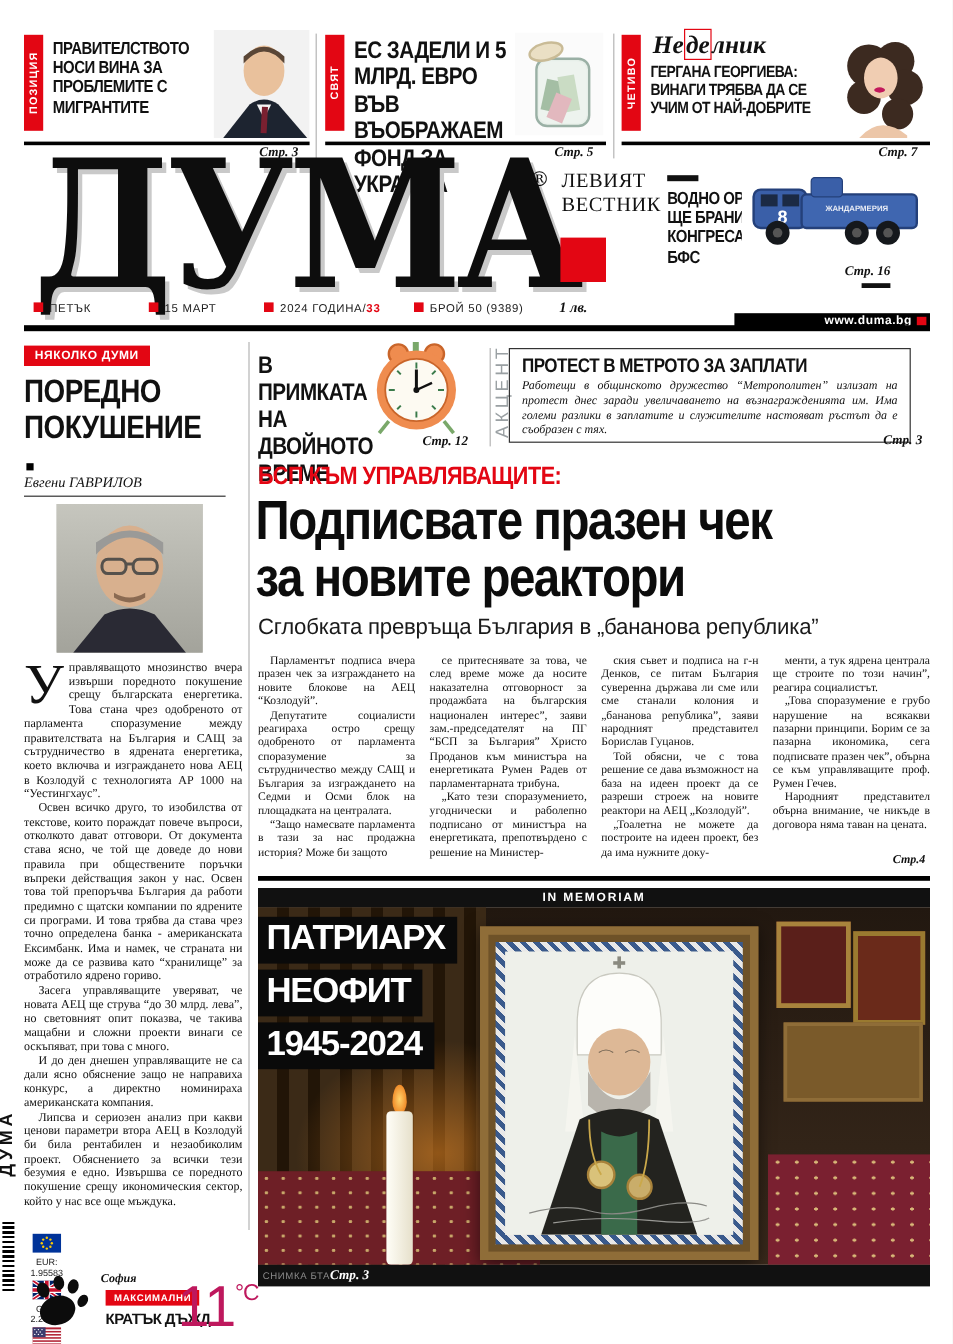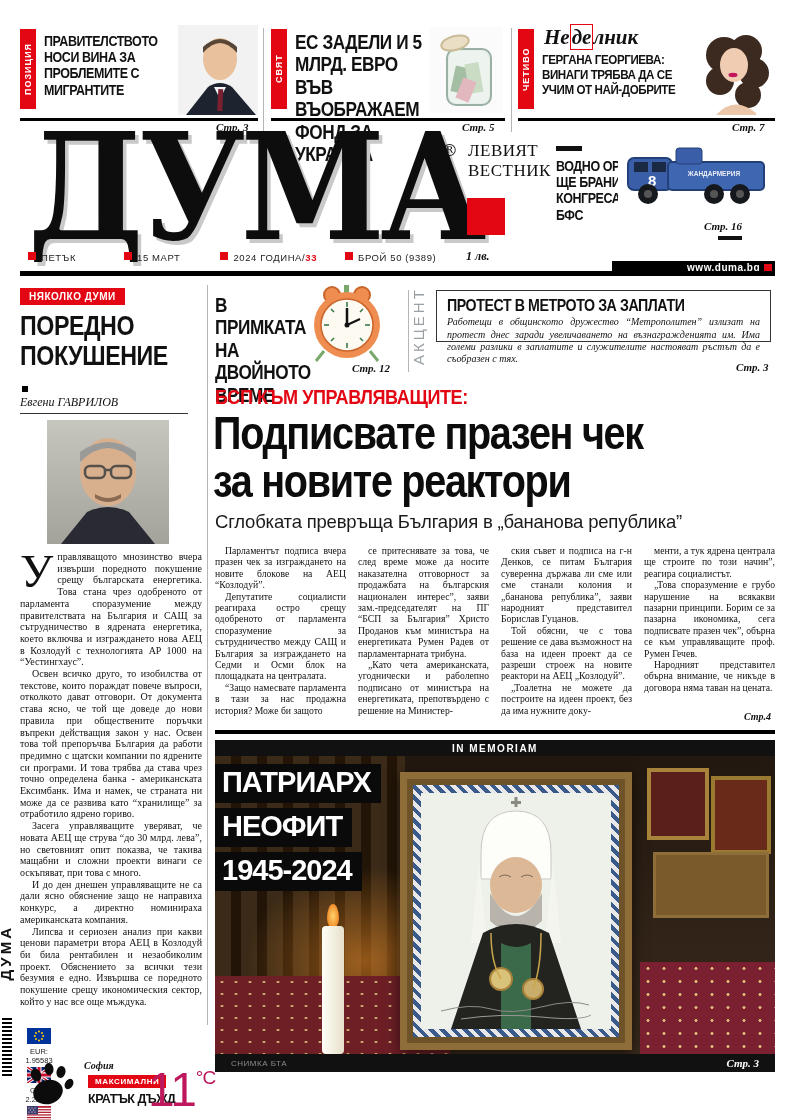--- a/index.html
+++ b/index.html
@@ -216,21 +216,21 @@
       <circle cx="49" cy="42" r="2.5" fill="#111"></circle>
       <line x1="26" y1="68" x2="18" y2="78" stroke="#7aa86a" stroke-width="3"></line>
       <line x1="72" y1="68" x2="80" y2="78" stroke="#7aa86a" stroke-width="3"></line>
     </svg>
   </div>
   <div class="abs pageref" style="left:352px;top:362px;">Стр. 12</div>
 
   <div class="abs vline" style="left:408px;top:290px;height:82px;"></div>
   <div class="abs" style="left:410px;top:289px;height:76px;writing-mode:vertical-rl;transform:rotate(180deg);color:#9aa0a3;font-size:15px;letter-spacing:3px;">АКЦЕНТ</div>
 
-  <div class="abs" style="left:436px;top:290px;width:335px;height:52px;border:1.5px solid #333;box-sizing:border-box;padding:5px 10px 0;">
+  <div class="abs" style="left:424px;top:290px;width:335px;height:79px;border:1.5px solid #333;box-sizing:border-box;padding:5px 10px 0;">
     <div class="cond" style="font-size:16.5px;">
       <span class="squeeze">ПРОТЕСТ В МЕТРОТО ЗА ЗАПЛАТИ</span>
     </div>
     <div class="serif" style="font-style:italic;font-size:10px;line-height:12.2px;text-align:justify;margin-top:2px;">Работещи в общинското дружество “Метрополитен” излизат на протест днес заради увеличаването на възнагражденията им. Има големи разлики в заплатите и служителите настояват ръстът да е съобразен с тях.</div>
   </div>
   <div class="abs pageref" style="left:736px;top:361px;">Стр. 3</div>
 
   <div class="abs cond" style="left:215px;top:385px;width:420px;font-size:21px;color:#e30613;">
     <span class="squeeze">БСП КЪМ УПРАВЛЯВАЩИТЕ:</span>
   </div>
@@ -238,21 +238,21 @@
     <span class="squeeze">Подписвате празен чек</span>
     <span class="squeeze">за новите реактори</span>
   </div>
   <div class="abs" style="left:215px;top:511px;font-size:18.5px;letter-spacing:-.2px;color:#1a1a1a;">Сглобката превръща България в „бананова република”</div>
 
   <div class="abs cols" style="left:215px;top:545px;width:560px;height:180px;overflow:hidden;">
     <p>Парламентът подписа вчера празен чек за изграждането на новите блокове на АЕЦ “Козлодуй”.</p>
     <p>Депутатите социалисти реагираха остро срещу одобреното от парламента споразумение за сътрудничество между САЩ и България за изграждането на Седми и Осми блок на площадката на централата.</p>
     <p>“Защо намесвате парламента в тази за нас продажна история? Може би защото</p>
     <p>се притеснявате за това, че след време може да носите наказателна отговорност за продажбата на българския национален интерес”, заяви зам.-председателят на ПГ “БСП за България” Христо Проданов към министъра на енергетиката Румен Радев от парламентарната трибуна.</p>
-    <p>„Като чета американската, угоднически и раболепно подписано от министъра на енергетиката, препотвърдено с решение на Министер-</p>
+    <p>„Като тези споразумението, угоднически и раболепно подписано от министъра на енергетиката, препотвърдено с решение на Министер-</p>
     <p>ския съвет и подписа на г-н Денков, се питам България суверенна държава ли сме или сме станали колония и „бананова република”, заяви народният представител Борислав Гуцанов.</p>
     <p>Той обясни, че с това решение се дава възможност на база на идеен проект да се разреши строеж на новите реактори на АЕЦ „Козлодуй”.</p>
     <p>„Тоалетна не можете да построите на идеен проект, без да има нужните доку-</p>
     <p>менти, а тук ядрена централа ще строите по този начин”, реагира социалистът.</p>
     <p>„Това споразумение е грубо нарушение на всякакви пазарни принципи. Борим се за пазарна икономика, сега подписвате празен чек”, обърна се към управляващите проф. Румен Гечев.</p>
     <p>Народният представител обърна внимание, че никъде в договора няма таван на цената.</p>
   </div>
   <div class="abs pageref" style="left:744px;top:711px;font-size:10px;">Стр.4</div>
   <div class="abs thickrule" style="left:215px;top:730px;width:560px;height:4px;"></div>
 
@@ -297,21 +297,21 @@
       <div class="abs" style="left:438px;top:96px;width:110px;height:60px;background:#7a5a2a;border:3px solid #8f6d38;"></div>
       <div class="abs" style="left:425px;bottom:0;width:135px;height:92px;background:#7a2030;background-image:radial-gradient(#d8b878 1.3px,transparent 1.9px);background-size:16px 13px;"></div>
 
       <div class="abs" style="left:0;top:8px;">
         <div class="memline">ПАТРИАРХ</div>
         <div class="memline">НЕОФИТ</div>
         <div class="memline">1945-2024</div>
       </div>
     </div>
 
-    <div style="height:18px;background:#111;display:flex;align-items:center;justify-content:space-between;padding:0 16px;">
+    <div style="height:18px;background:#111;display:flex;align-items:center;padding:0 4px;">
       <span style="color:#8a8a8a;font-size:8px;letter-spacing:.5px;">СНИМКА БТА</span>
       <span class="pageref" style="color:#fff;">Стр. 3</span>
     </div>
   </div>
 
   <div class="abs" style="left:16px;top:1028px;display:flex;gap:2px;flex-direction:column;">
     <div class="curitem">
       <svg class="flag" viewBox="0 0 24 16">
         <rect width="24" height="16" fill="#039"></rect>
         <g fill="#fc0">

